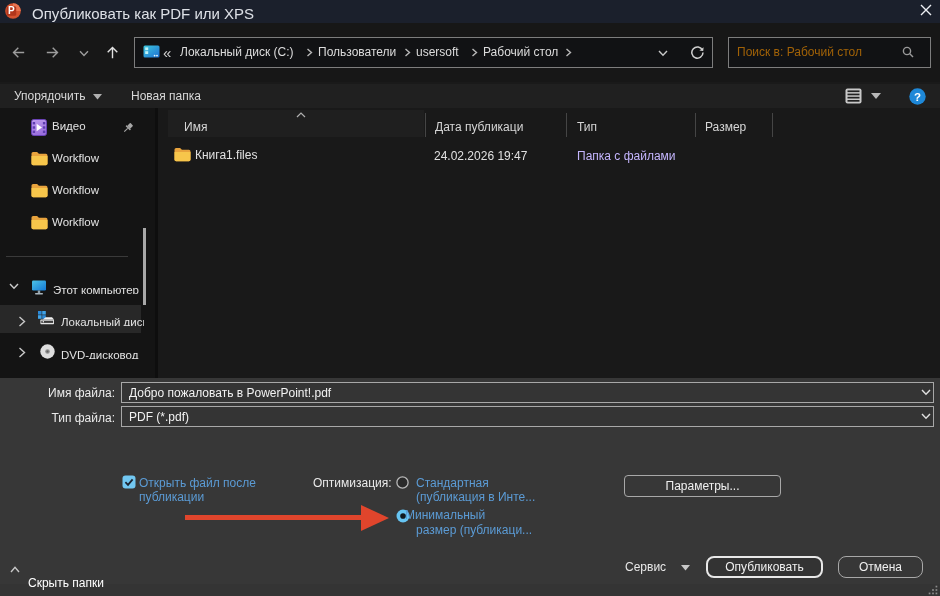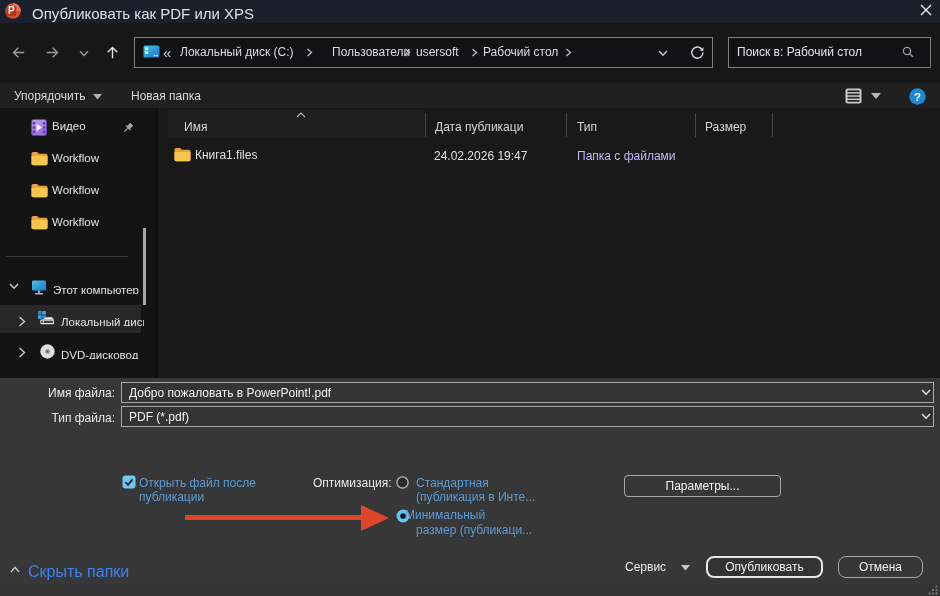--- a/index.html
+++ b/index.html
@@ -72,42 +72,42 @@
   <rect x="2.2" y="2.4" width="3" height="2.8" fill="#bdf3f7"></rect>
   <rect x="2.2" y="6.2" width="3" height="2.8" fill="#bdf3f7"></rect>
   <circle cx="11.6" cy="10.6" r="0.9" fill="#e8fbff"></circle>
   <circle cx="14" cy="10.6" r="0.9" fill="#e8fbff"></circle>
 </svg>
 <div class="crumb" style="left:163px;color:#d0d0d0;font-size:15px">«</div>
 <div class="crumb" style="left:180px">Локальный диск (C:)</div>
 <svg class="abs" style="left:306px;top:48px" width="7" height="9" viewBox="0 0 7 9">
     <path d="M1.5 1 L5.5 4.5 L1.5 8" stroke="#b8b8b8" stroke-width="1.4" fill="none"></path>
   </svg>
-<div class="crumb" style="left:332px">Пользователи</div>
+<div class="crumb" style="left:318px">Пользователи</div>
 <svg class="abs" style="left:404px;top:48px" width="7" height="9" viewBox="0 0 7 9">
     <path d="M1.5 1 L5.5 4.5 L1.5 8" stroke="#b8b8b8" stroke-width="1.4" fill="none"></path>
   </svg>
 <div class="crumb" style="left:416px">usersoft</div>
 <svg class="abs" style="left:471px;top:48px" width="7" height="9" viewBox="0 0 7 9">
     <path d="M1.5 1 L5.5 4.5 L1.5 8" stroke="#b8b8b8" stroke-width="1.4" fill="none"></path>
   </svg>
 <div class="crumb" style="left:483px">Рабочий стол</div>
 <svg class="abs" style="left:565px;top:48px" width="7" height="9" viewBox="0 0 7 9">
     <path d="M1.5 1 L5.5 4.5 L1.5 8" stroke="#b8b8b8" stroke-width="1.4" fill="none"></path>
   </svg>
 <svg class="abs" style="left:658px;top:50px" width="10" height="7" viewBox="0 0 10 7">
     <path d="M1 1 L5 5.3 L9 1" stroke="#c8c8c8" stroke-width="1.4" fill="none"></path>
   </svg>
 <svg class="abs" style="left:691px;top:46px" width="13" height="13" viewBox="0 0 13 13">
   <path d="M11.5 4.2 A5.6 5.6 0 1 0 12 6.5" stroke="#d0d0d0" stroke-width="1.5" fill="none"></path>
   <path d="M12.6 1.2 L12.2 5 L8.4 4.4 Z" fill="#d0d0d0"></path>
 </svg>
 
 <div id="searchbar" class="bar"></div>
-<div class="crumb" style="left:737px;color:#e5e5e5">Поиск в: Рабочий стол</div>
+<div class="crumb" style="left:737px;color:#a16207">Поиск в: Рабочий стол</div>
 <svg class="abs" style="left:902px;top:46px" width="12" height="12" viewBox="0 0 12 12">
   <circle cx="5" cy="5" r="3.6" stroke="#9a9a9a" stroke-width="1.4" fill="none"></circle>
   <path d="M7.8 7.8 L11 11" stroke="#9a9a9a" stroke-width="1.4"></path>
 </svg>
 
 <div id="cmdband"></div>
 <div class="txt" style="left:14px;top:89px;font-size:12px;color:#d8d8d8">Упорядочить</div>
 <svg class="abs" style="left:93px;top:94px" width="9" height="6" viewBox="0 0 9 6">
     <path d="M0 0 L9 0 L4.5 5.5 Z" fill="#b0b0b0"></path>
   </svg>
@@ -279,21 +279,21 @@
 <div class="abs" style="left:185px;top:515px;width:178px;height:5px;background:#e0452c"></div>
 <svg class="abs" style="left:361px;top:505px" width="28" height="26" viewBox="0 0 28 26">
     <path d="M0 0 L28 13 L0 26 Z" fill="#e0452c"></path>
   </svg>
 
 <div class="btn" style="left:624px;top:475px;width:157px;height:22px;line-height:21px">Параметры...</div>
 
 <svg class="abs" style="left:10px;top:566px" width="10" height="7" viewBox="0 0 10 7">
     <path d="M1 6 L5 1.4 L9 6" stroke="#c8c8c8" stroke-width="1.4" fill="none"></path>
   </svg>
-<div class="txt" style="left:28px;top:563px;font-size:16px;color:#3b82f6">Скрыть папки</div>
+<div class="txt" style="left:28px;top:576px;font-size:12px;color:#ffffff">Скрыть папки</div>
 
 <div class="txt" style="left:625px;top:560px;font-size:12px;color:#e8e8e8">Сервис</div>
 <svg class="abs" style="left:681px;top:565px" width="9" height="6" viewBox="0 0 9 6">
     <path d="M0 0 L9 0 L4.5 5.5 Z" fill="#c8c8c8"></path>
   </svg>
 <div class="btn" style="left:706px;top:556px;width:117px;height:22px;line-height:19px;border:2px solid #e8e8e8;border-radius:8px;background:#333">Опубликовать</div>
 <div class="btn" style="left:838px;top:556px;width:85px;height:22px;line-height:21px;border-radius:8px">Отмена</div>
 
 <svg class="abs" style="left:927px;top:584px" width="12" height="12" viewBox="0 0 14 14">
   <g fill="#8a8a8a">

